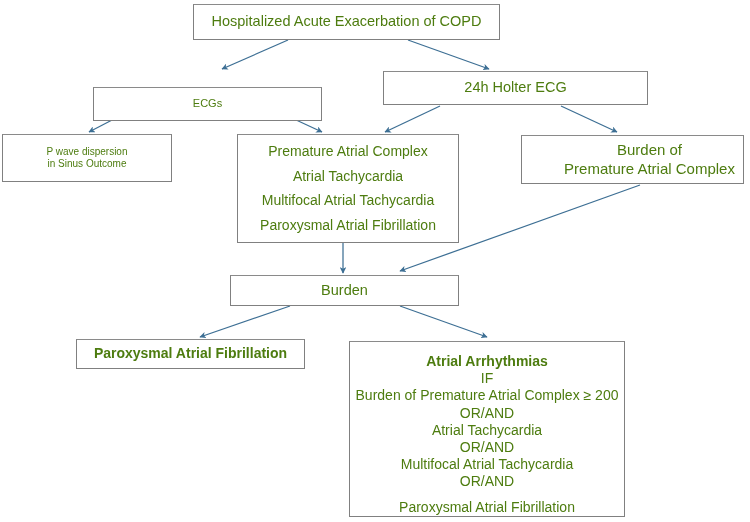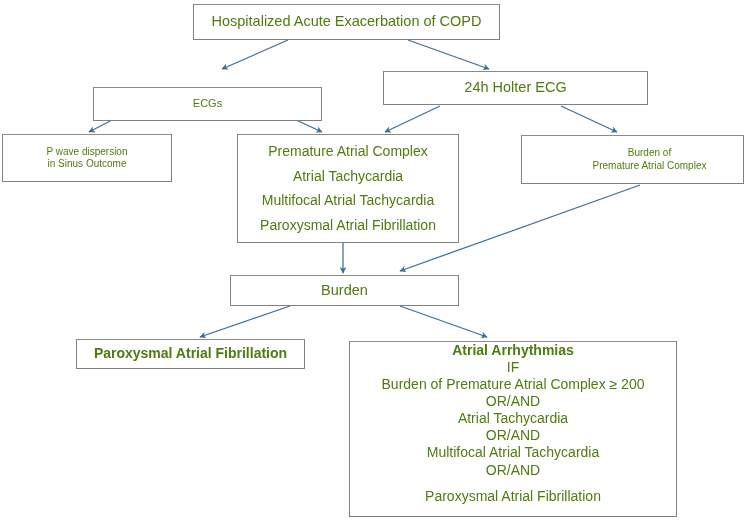--- a/index.html
+++ b/index.html
@@ -89,34 +89,34 @@
     <span class="line">in Sinus Outcome</span>
   </div>
 
   <div class="node" style="left:237px; top:134px; width:222px; height:109px; font-size:14px; justify-content:space-evenly;">
     <span class="line">Premature Atrial Complex</span>
     <span class="line">Atrial Tachycardia</span>
     <span class="line">Multifocal Atrial Tachycardia</span>
     <span class="line">Paroxysmal Atrial Fibrillation</span>
   </div>
 
-  <div class="node" style="left:521px; top:135px; width:223px; height:49px; font-size:10px;padding-left:34px;">
+  <div class="node" style="left:521px; top:135px; width:223px; height:49px; font-size:15px;padding-left:34px;">
     <span class="line">Burden of</span>
     <span class="line">Premature Atrial Complex</span>
   </div>
 
   <div class="node" style="left:230px; top:275px; width:229px; height:31px; font-size:14.5px;">
     <span class="line">Burden</span>
   </div>
 
   <div class="node" style="left:76px; top:339px; width:229px; height:30px; font-size:14px;">
     <span class="line bold">Paroxysmal Atrial Fibrillation</span>
   </div>
 
-  <div class="node" style="left:349px; top:341px; width:328px; height:176px; font-size:14px; justify-content:flex-start;">
+  <div class="node" style="left:349px; top:341px; width:276px; height:176px; font-size:14px; justify-content:flex-end;">
     <span class="line bold">Atrial Arrhythmias</span>
     <span class="line">IF</span>
     <span class="line">Burden of Premature Atrial Complex ≥ 200</span>
     <span class="line">OR/AND</span>
     <span class="line">Atrial Tachycardia</span>
     <span class="line">OR/AND</span>
     <span class="line">Multifocal Atrial Tachycardia</span>
     <span class="line">OR/AND</span>
     <span class="spacer"></span>
     <span class="line">Paroxysmal Atrial Fibrillation</span>

